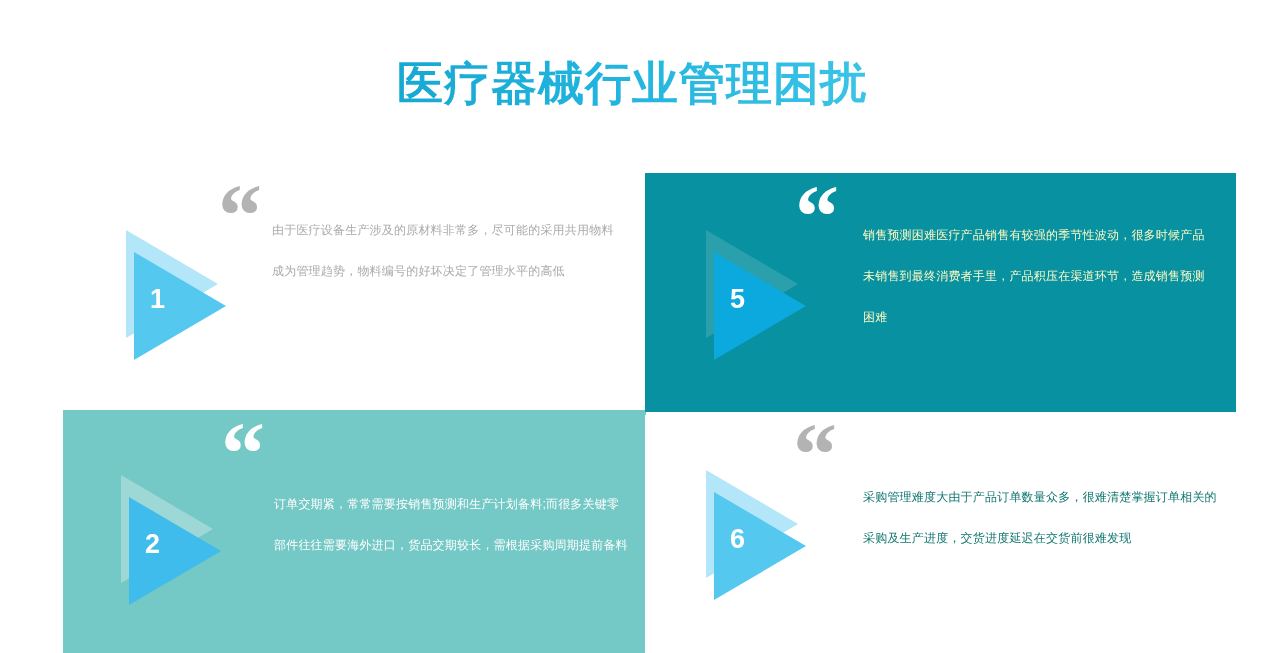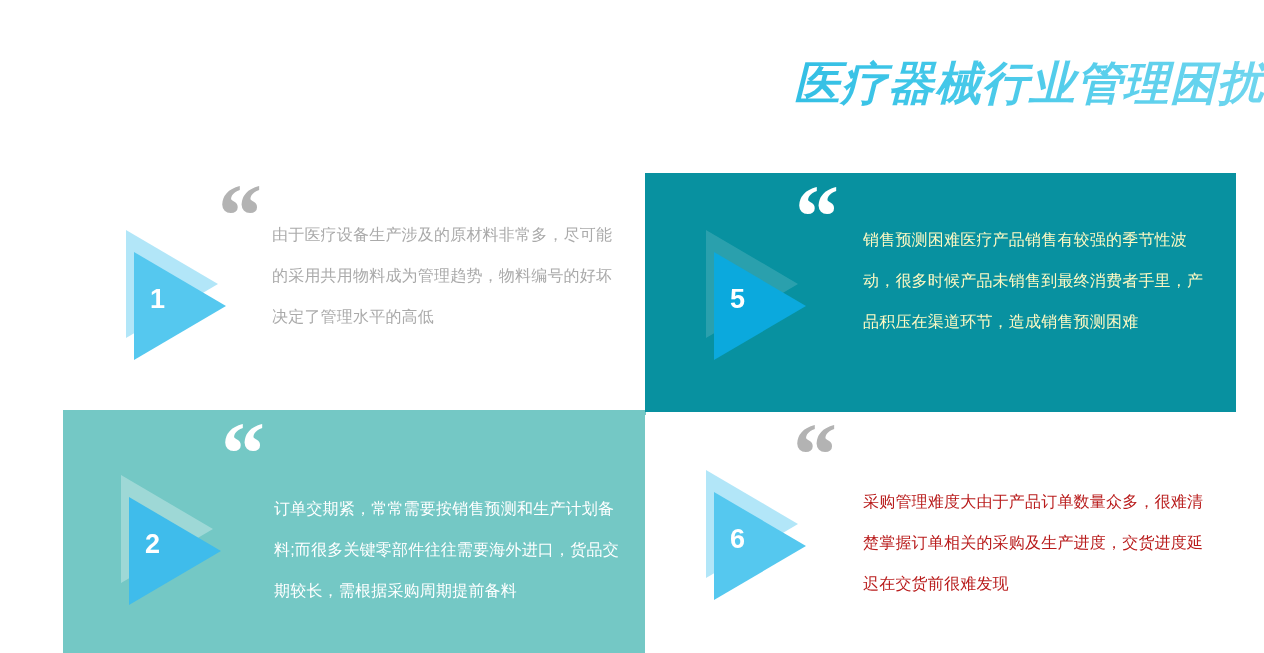--- a/index.html
+++ b/index.html
@@ -14,32 +14,31 @@
     overflow: hidden;
     font-family: "Liberation Sans", "DejaVu Sans", sans-serif;
   }
 
   
   .page-title {
     position: absolute;
     left: 0;
     top: 22px;
     width: 1264px;
-    text-align: right;
+    text-align: center;
     font-size: 46px;
     font-weight: bold;
     letter-spacing: 1px;
     line-height: 60px;
     background-image: linear-gradient(90deg, #1a8fb5 0%, #12a2cc 22%, #21b4de 48%, #3fc6e8 72%, #6fd6ef 100%);
     -webkit-background-clip: text;
     background-clip: text;
     color: transparent;
     -webkit-text-fill-color: transparent;
     white-space: nowrap;
-    font-style: italic;
   }
 
   
   .card {
     position: absolute;
     box-sizing: border-box;
   }
   .card-1 { left: 120px;  top: 170px; width: 520px;  height: 240px; background: #ffffff; }
   .card-2 { left: 63px;   top: 410px; width: 583px;  height: 243px; background: #74c8c5; }
   .card-5 { left: 645px;  top: 173px; width: 591px;  height: 239px; background: #0891a0; }
@@ -100,29 +99,29 @@
     user-select: none;
   }
   .card-1 .quote { left: 98px;  top: 12px;  color: #b3b3b3; }
   .card-2 .quote { left: 158px; top: 10px;  color: #ffffff; }
   .card-5 .quote { left: 150px; top: 10px;  color: #ffffff; }
   .card-6 .quote { left: 148px; top: 6px;   color: #b3b3b3; }
 
   
   .card-text {
     position: absolute;
-    font-size: 16px;
+    font-size: 12px;
     line-height: 41px;
     letter-spacing: 0.2px;
     white-space: pre-line;
   }
   .card-1 .card-text { left: 152px; top: 28px;  width: 352px; color: #aaaaaa; }
   .card-2 .card-text { left: 211px; top: 62px;  width: 356px; color: #ffffff; }
   .card-5 .card-text { left: 218px; top: 30px;  width: 350px; color: #fef9c3; }
-  .card-6 .card-text { left: 218px; top: 50px;  width: 356px; color: #b91c1c; }
+  .card-6 .card-text { left: 218px; top: 50px;  width: 356px; color: #0f766e; }
 </style>
 </head>
 <body>
 
 <h1 class="page-title">医疗器械行业管理困扰</h1>
 
 <div class="card card-1">
   <div class="arrow">
     <span class="tri tri-back"></span>
     <span class="tri tri-front"></span>

